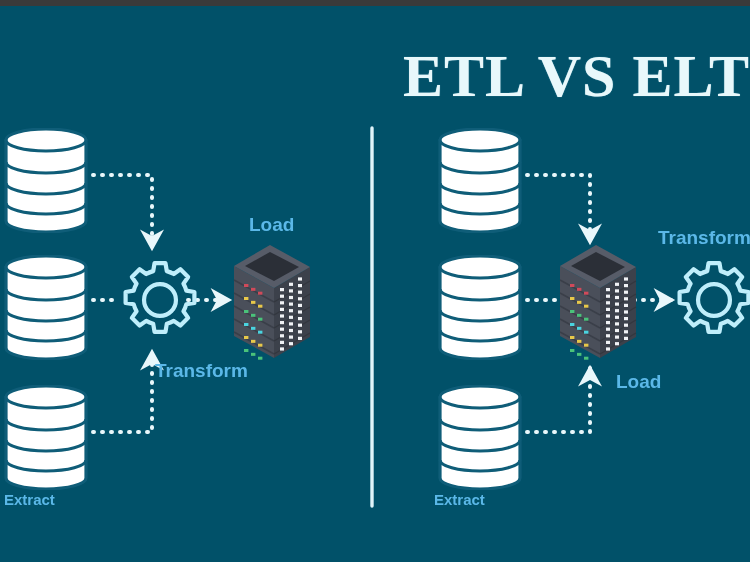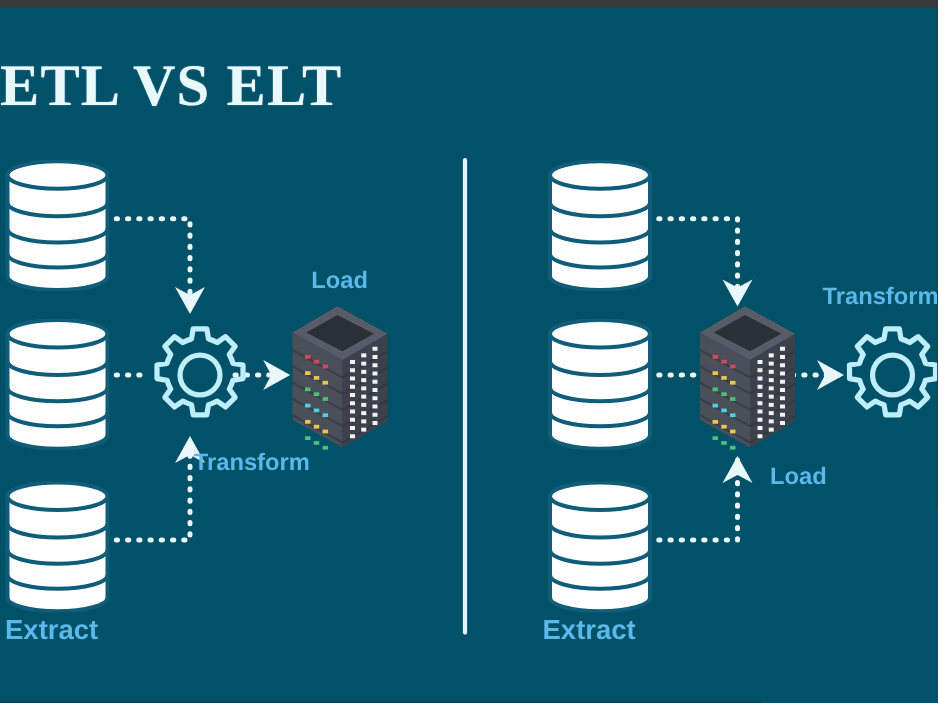--- a/index.html
+++ b/index.html
@@ -14,37 +14,37 @@
     width:750px; height:562px;
     background:#015169;
     overflow:hidden;
   }
   #topbar {
     position:absolute; left:0; top:0; width:750px; height:6px;
     background:#3a3a3a;
   }
   #title {
     position:absolute; left:0; top:42px; width:750px;
-    text-align:left;
+    text-align:right;
     font-family:"Liberation Serif", serif;
     font-weight:700;
-    font-size:47px;
+    font-size:60px;
     letter-spacing:1px;
     color:#e8f8fb;
     text-shadow:0 0 1px rgba(200,240,255,.6);
   }
   svg#scene { position:absolute; left:0; top:0; width:750px; height:562px; }
   .lbl {
     position:absolute;
     font-family:"Liberation Sans", sans-serif;
     font-weight:700;
     color:#5bb8e8;
     white-space:nowrap;
   }
-  .lbl.big { font-size:22px; }
+  .lbl.big { font-size:15px; }
   .lbl.mid { font-size:19px; }
 </style>
 </head>
 <body>
 
 <div id="canvas">
 
   <div id="topbar"></div>
 
   <div id="title">ETL VS ELT</div>

